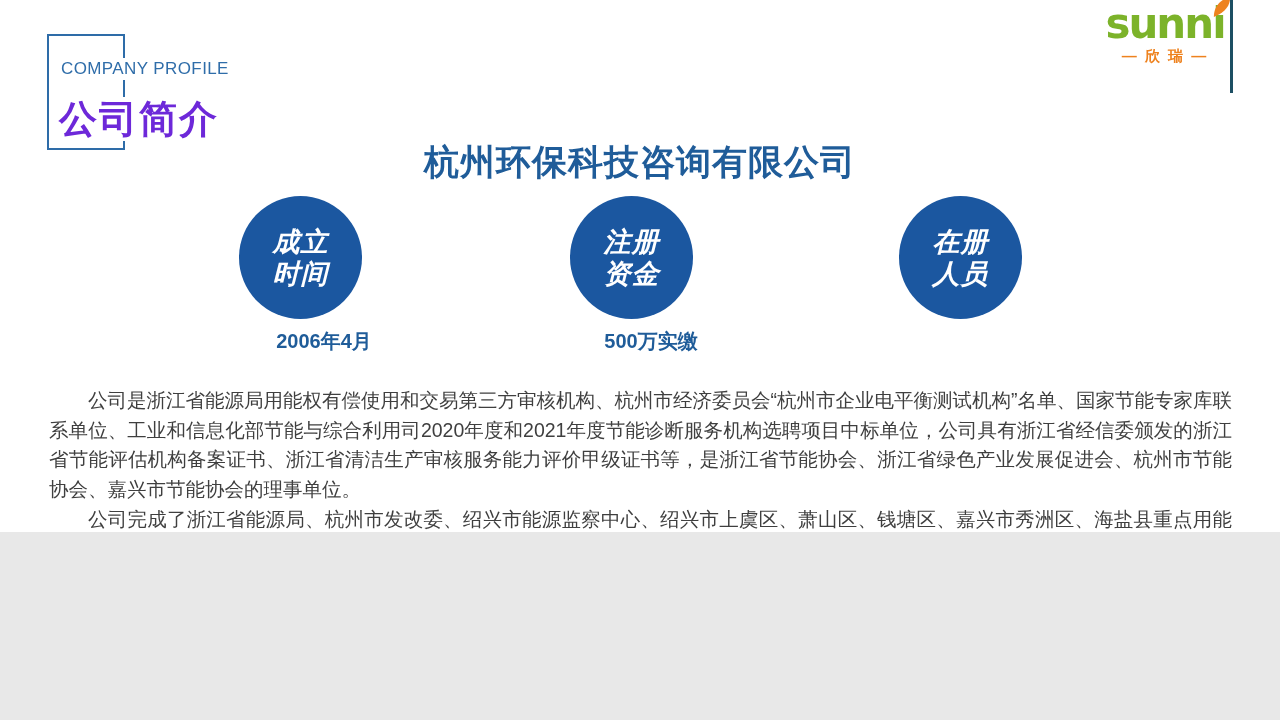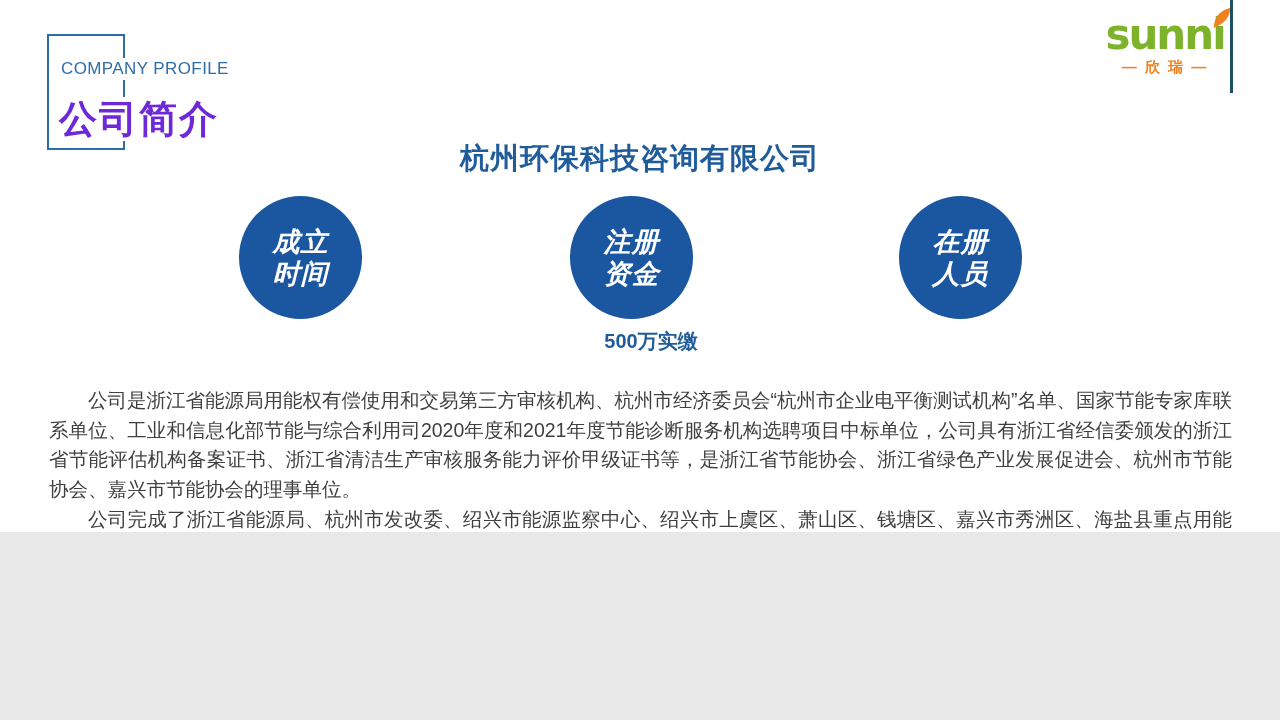--- a/index.html
+++ b/index.html
@@ -19,38 +19,38 @@
     color:#2f6da9; font-size:17px; letter-spacing:0.4px; padding:1px 6px 1px 0;
     white-space:nowrap; font-weight:400;
   }
   .title-zh {
     position:absolute; left:59px; top:79px; background:#ffffff;
     color:#6d28d9; font-size:38px; line-height:44px; letter-spacing:2px;
     padding-right:8px; white-space:nowrap; font-weight:700;margin-top:18px;
   }
 
   
-  .logo { position:absolute; left:1098px; top:12px; width:134px; }
+  .logo { position:absolute; left:1098px; top:1px; width:134px; }
   .logo-wordmark {
     text-align:center; color:#7cb32a; font-weight:bold; font-size:42px;
     line-height:46px; letter-spacing:-2px; font-family:"DejaVu Sans", sans-serif;
   }
   .leaf-icon { position:absolute; left:112px; top:-4px; width:24px; height:20px; }
   .logo-tagline {
     text-align:center; color:#ee821e; font-weight:bold; font-size:15px;
     letter-spacing:2px; margin-top:0; white-space:nowrap;
   }
   .top-divider {
     position:absolute; left:1230px; top:0; width:3px; height:93px; background:#1d4f63;
   }
 
   
   .company-name {
     position:absolute; left:0; top:139px; width:1280px; text-align:center;
-    color:#1f5c99; font-size:29px; font-weight:bold; letter-spacing:1px;
+    color:#1f5c99; font-size:35px; font-weight:bold; letter-spacing:1px;
   }
 
   
   .stat-circle {
     position:absolute; top:196px; width:123px; height:123px; border-radius:50%;
     background:#1b57a0; color:#ffffff; font-weight:bold; font-size:27px;
     line-height:32px; letter-spacing:1px;
     display:flex; flex-direction:column; align-items:center; justify-content:center;
     text-align:center;
     font-style:italic;
@@ -107,20 +107,21 @@
   </div>
   <div class="stat-circle c2">
     <span>注册</span>
     <span>资金</span>
   </div>
   <div class="stat-circle c3">
     <span>在册</span>
     <span>人员</span>
   </div>
 
+  <div class="stat-caption p1">2006年4月</div>
   <div class="stat-caption p2">500万实缴</div>
 
   <div class="body-text">
     <p>公司是浙江省能源局用能权有偿使用和交易第三方审核机构、杭州市经济委员会“杭州市企业电平衡测试机构”名单、国家节能专家库联系单位、工业和信息化部节能与综合利用司2020年度和2021年度节能诊断服务机构选聘项目中标单位，公司具有浙江省经信委颁发的浙江省节能评估机构备案证书、浙江省清洁生产审核服务能力评价甲级证书等，是浙江省节能协会、浙江省绿色产业发展促进会、杭州市节能协会、嘉兴市节能协会的理事单位。</p>
     <p>公司完成了浙江省能源局、杭州市发改委、绍兴市能源监察中心、绍兴市上虞区、萧山区、钱塘区、嘉兴市秀洲区、海盐县重点用能企业的用能核查和能源利用状况审计工作，是杭州市发改委、杭州市钱塘区发改局、绍兴市发改委、绍兴柯桥发改局2021年度、2022年度、2023年度、2024年度第三方固定资产节能评估的评审机构之一，是浙江省发展和改革委员2025年节能审查委托咨询评估的机构之一。公司2024年顺利完成了浙江省发展和改革委员会全省本地化产品碳足迹数据归集与核算项目标项3钢铁行业产品碳足迹核算数据归集。</p>
   </div>
 
 </div>
 
 </body></html>

